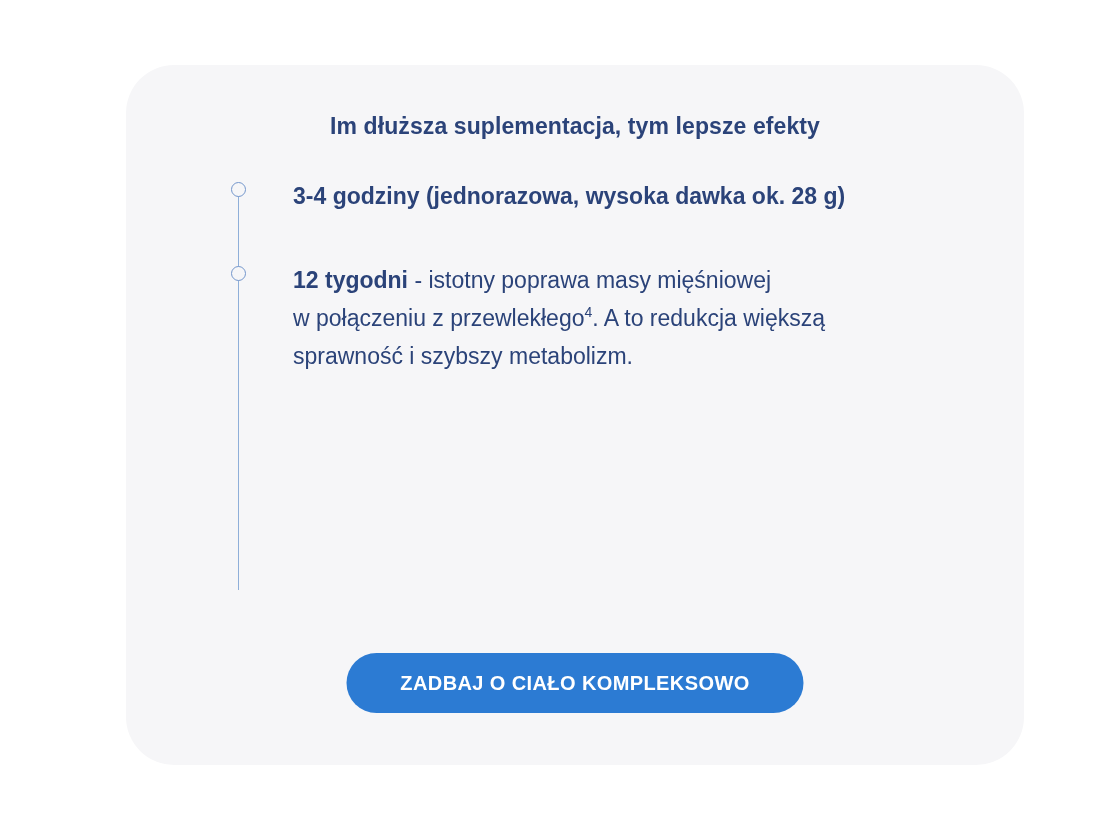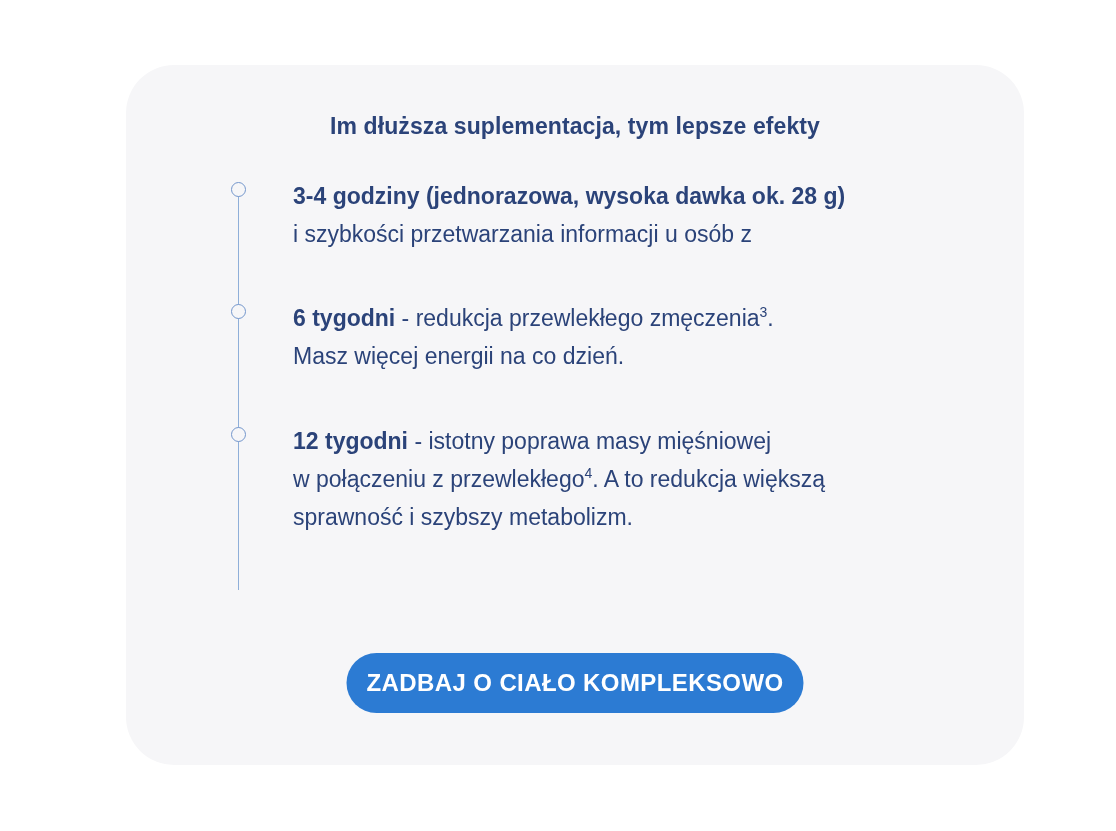--- a/index.html
+++ b/index.html
@@ -87,21 +87,21 @@
     left: 50%;
     transform: translateX(-50%);
     top: 588px;
     width: 457px;
     height: 60px;
     background: #2c7bd3;
     border: none;
     border-radius: 30px;
     color: #ffffff;
     font-family: "Liberation Sans", sans-serif;
-    font-size: 24px;
+    font-size: 20px;
     font-weight: 700;
     letter-spacing: 0.4px;
     cursor: pointer;
     display: flex;
     align-items: center;
     justify-content: center;
   }
 </style>
 </head>
 <body>
@@ -112,34 +112,22 @@
     <div class="heading">Im dłuższa suplementacja, tym lepsze efekty</div>
 
     <div class="timeline">
       <div class="rail"></div>
 
       <div class="tl-item item-1">
         <span class="tl-marker"></span>
         <div class="line">
           <span class="b">3-4 godziny (jednorazowa, wysoka dawka ok. 28 g)</span>
         </div>
-        <div class="line">
-          <span>i szybkości przetwarzania informacji u osób z</span>
-        </div>
       </div>
 
-      <div class="tl-item item-2">
-        <span class="tl-marker"></span>
-        <div class="line">
-          <span class="b">6 tygodni</span><span> - redukcja przewlekłego zmęczenia</span><sup>3</sup><span>.</span>
-        </div>
-        <div class="line">
-          <span>Masz więcej energii na co dzień.</span>
-        </div>
-      </div>
 
       <div class="tl-item item-3">
         <span class="tl-marker"></span>
         <div class="line">
           <span class="b">12 tygodni</span><span> - istotny poprawa masy mięśniowej</span>
         </div>
         <div class="line">
           <span>w połączeniu z przewlekłego</span><sup>4</sup><span>. A to redukcja większą</span>
         </div>
         <div class="line">

